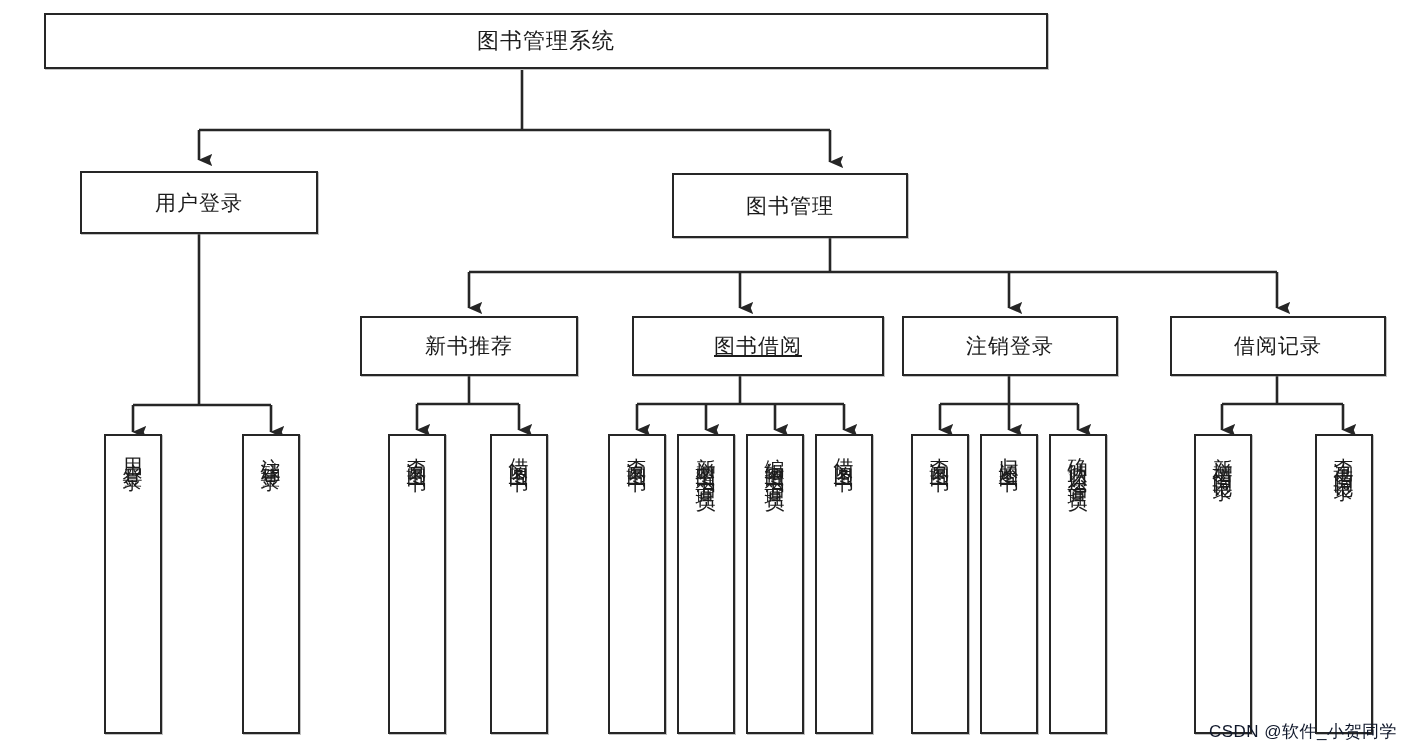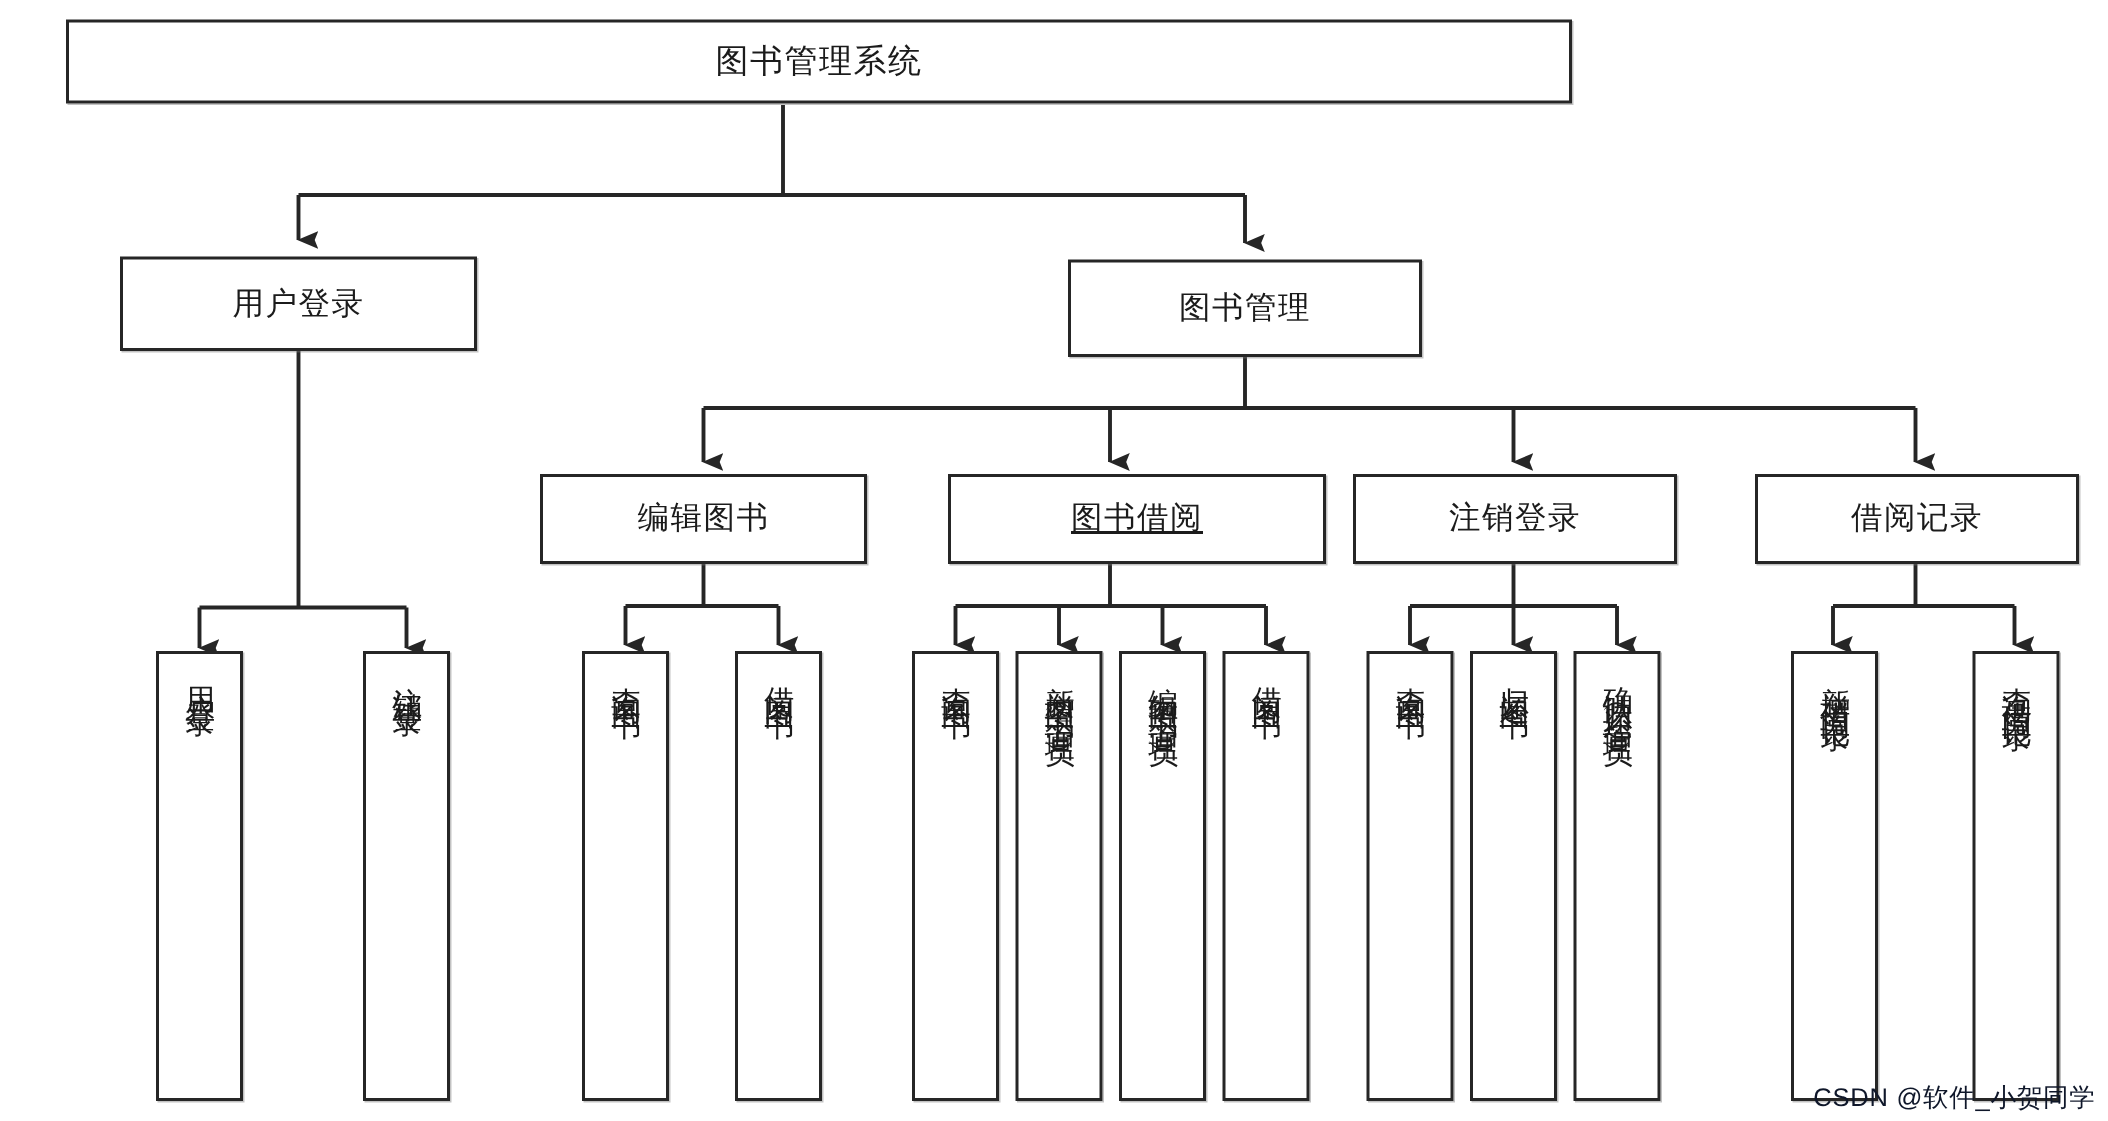--- a/index.html
+++ b/index.html
@@ -132,26 +132,26 @@
   </svg>
 
   <div class="node horiz root" style="left:20px; top:13px; width:1004px; height:56px;margin-left:24px;">
     <span>图书管理系统</span>
   </div>
 
   <div class="node horiz" style="left:80px; top:171px; width:238px; height:63px;">
     <span>用户登录</span>
   </div>
 
-  <div class="node horiz" style="left:712px; top:173px; width:236px; height:65px;">
+  <div class="node horiz" style="left:672px; top:173px; width:236px; height:65px;">
     <span>图书管理</span>
   </div>
 
   <div class="node horiz" style="left:360px; top:316px; width:218px; height:60px;">
-    <span>编辑图书</span>
+    <span>新书推荐</span>
   </div>
 
   <div class="node horiz" style="left:632px; top:316px; width:252px; height:60px;text-decoration:underline;">
     <span>图书借阅</span>
   </div>
 
   <div class="node horiz" style="left:902px; top:316px; width:216px; height:60px;">
     <span>注销登录</span>
   </div>
 

